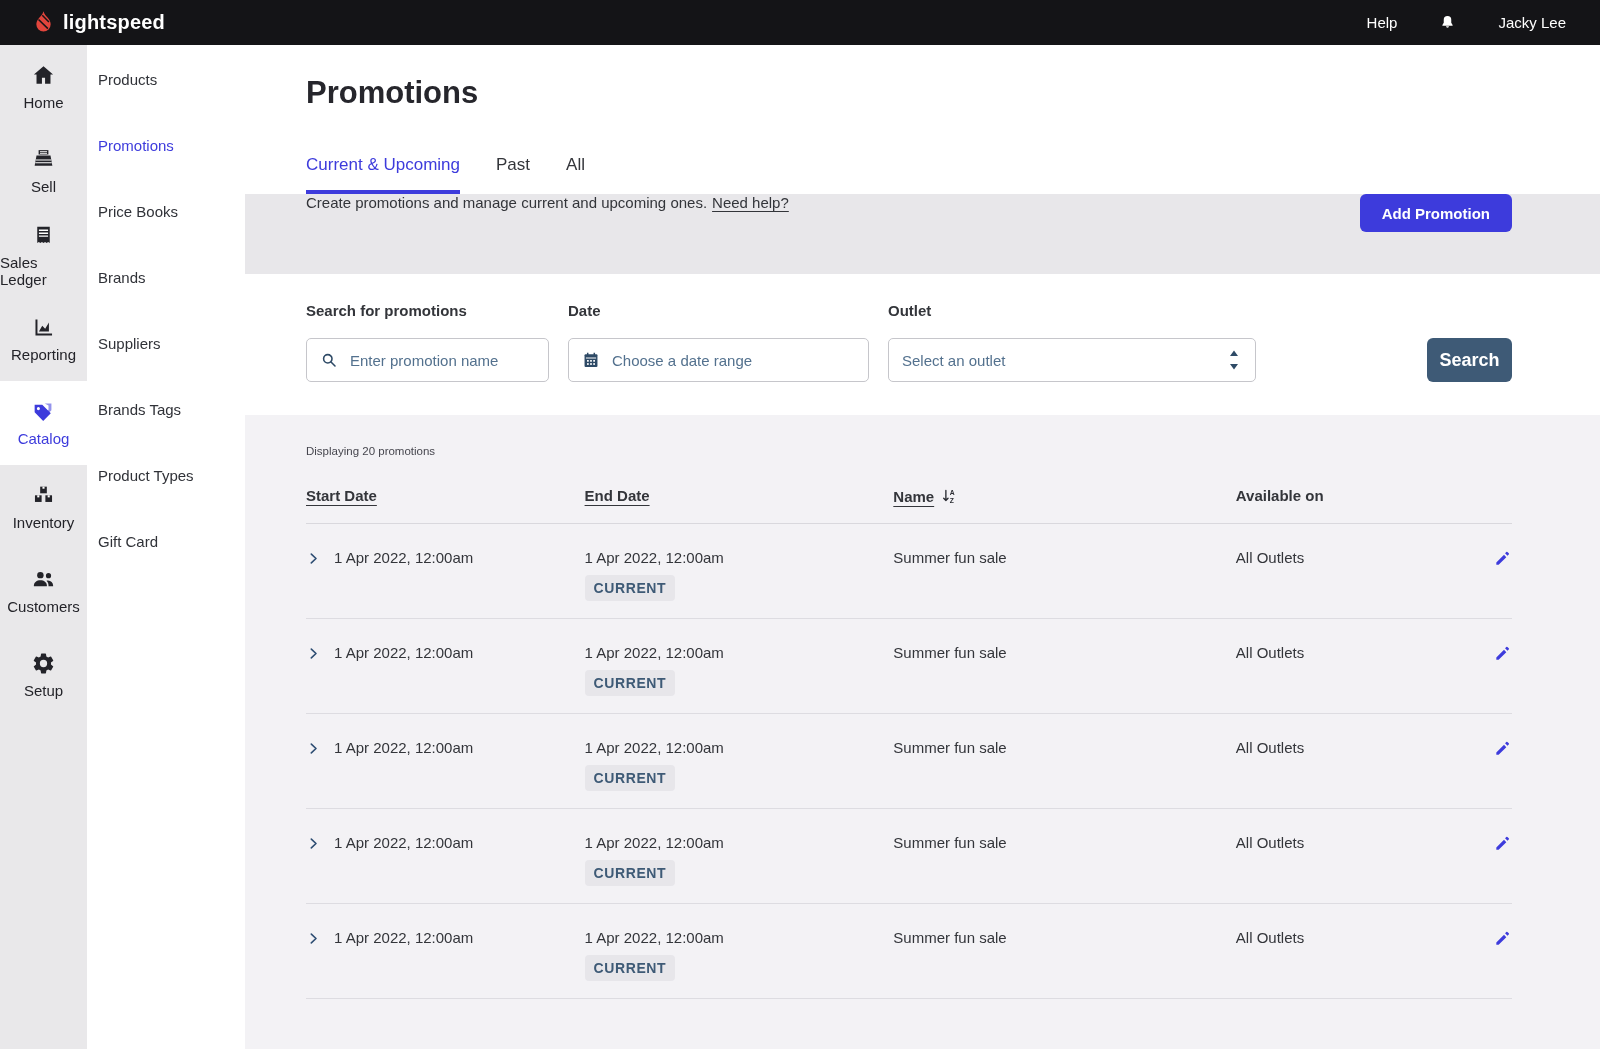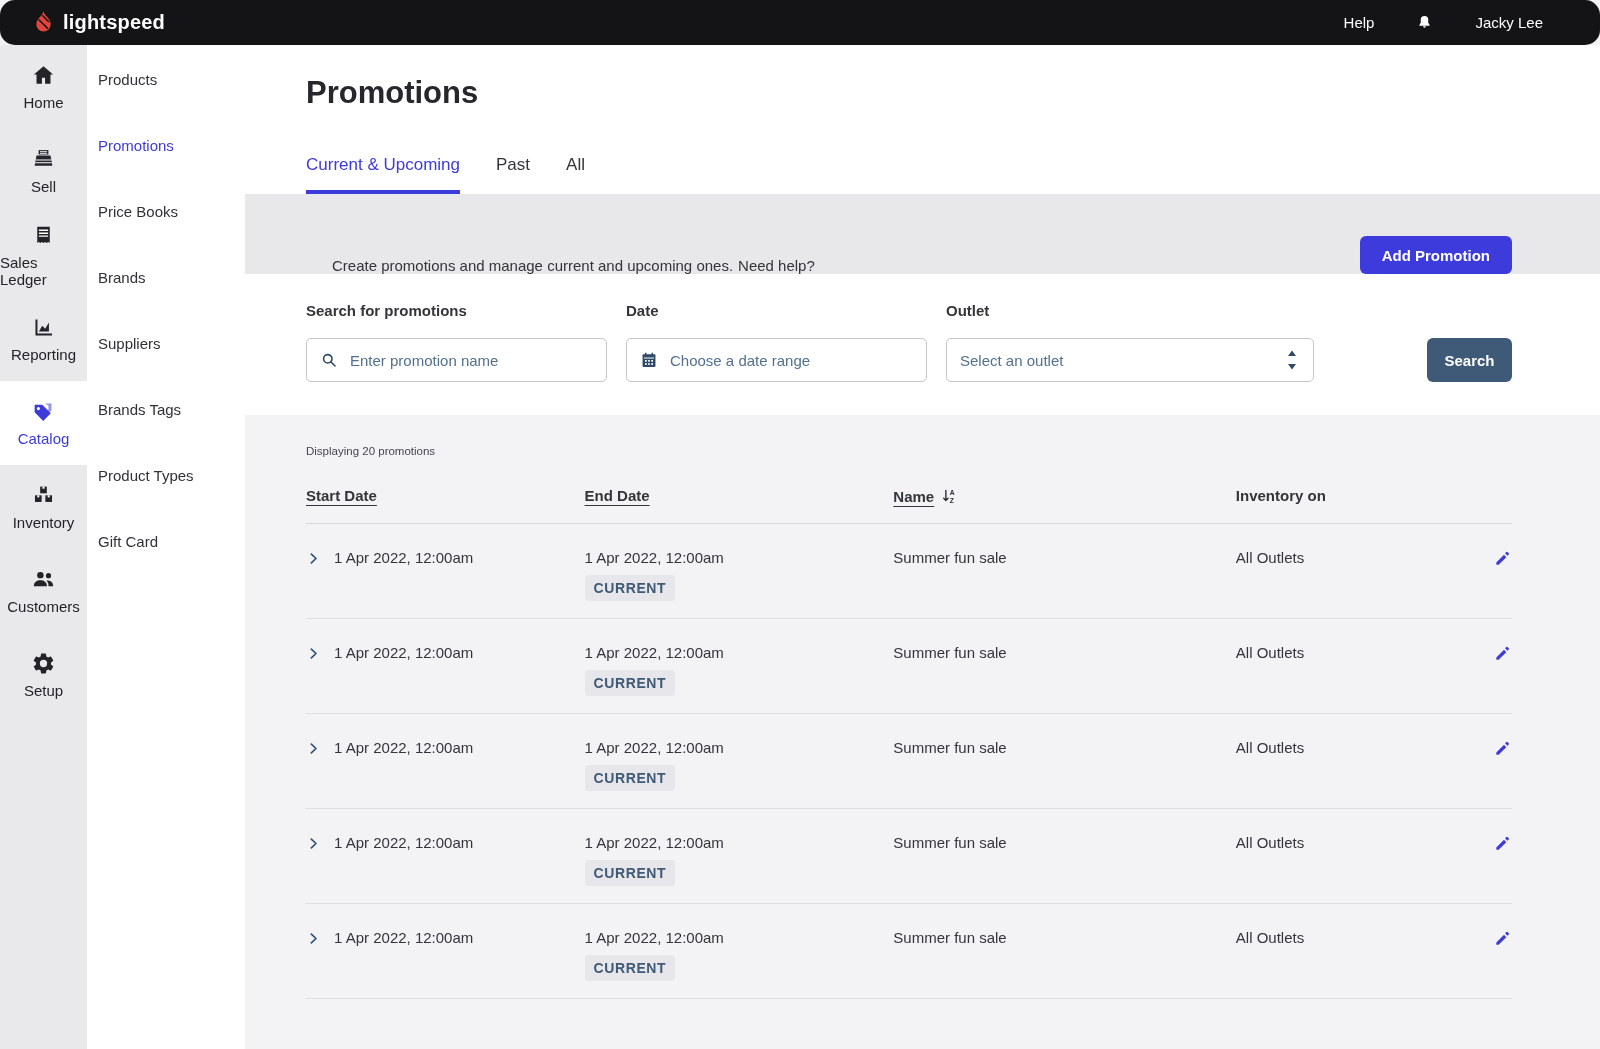--- a/index.html
+++ b/index.html
@@ -13,21 +13,21 @@
   html,body{margin:0;padding:0;}
   body{
     width:1600px;height:1049px;overflow:hidden;
     font-family:"Liberation Sans",sans-serif;
     background:var(--table-bg);color:var(--text);
   }
   svg{display:block;}
 
   
   .topbar{height:45px;background:var(--topbar);display:flex;align-items:center;
-    padding:0 57px 0 33px;color:#fff;border-radius:15px;}
+    padding:0 34px 0 33px;color:#fff;}
   .brand{display:flex;align-items:center;gap:9px;cursor:pointer;}
   .brand-logo svg{width:21px;height:25px;}
   .brand-name{font-size:20px;font-weight:700;letter-spacing:.2px;}
   .topbar-right{margin-left:auto;display:flex;align-items:center;gap:42px;}
   .topbar-link{font-size:15px;cursor:pointer;}
   .bell{width:17px;height:18px;color:#fff;cursor:pointer;}
   .user-name{font-size:15px;cursor:pointer;}
 
   
   .shell{display:flex;height:1004px;}
@@ -47,44 +47,44 @@
 
   
   .main{flex:1;min-width:0;display:flex;flex-direction:column;background:#fff;}
   .main-head{padding:30px 88px 0 61px;}
   .page-title{margin:0;font-size:31px;font-weight:700;color:#26262c;}
   .tabs{display:flex;gap:36px;margin-top:44px;}
   .tab{font-size:17px;padding-bottom:15px;cursor:pointer;color:var(--text);}
   .tab.active{color:var(--accent);border-bottom:4px solid var(--accent);}
 
   
-  .banner{background:#e8e7ea;min-height:80px;display:flex;align-items:flex-end;
-    padding:0 88px 0 87px;}
+  .banner{background:#e8e7ea;min-height:80px;display:flex;align-items:flex-start;
+    padding:0 88px 0 61px;}
   .banner-text{font-size:15px;}
   .banner-link{text-decoration:underline;text-underline-offset:3px;margin-left:5px;cursor:pointer;}
   .add-btn{margin-left:auto;background:var(--accent);color:#fff;border:none;
     border-radius:6px;font-family:inherit;font-size:15px;font-weight:700;
     padding:0 22px;height:38px;cursor:pointer;}
 
   
   .filters{display:flex;align-items:flex-end;gap:19px;padding:28px 88px 33px 61px;background:#fff;}
   .field-label{font-size:15px;font-weight:700;margin-bottom:19px;}
   .input{height:44px;border:1px solid #c6c6cb;border-radius:5px;background:#fff;
     display:flex;align-items:center;gap:10px;padding:0 13px;}
   .input svg{width:18px;height:18px;color:#2e4a66;flex:none;}
   .input input{border:none;outline:none;width:100%;font-family:inherit;font-size:15px;color:var(--text);background:transparent;}
   .input input::placeholder{color:#53718e;opacity:1;}
-  .w-search{width:301px;}
+  .w-search{width:243px;}
   .w-date{width:301px;}
   .w-outlet{width:368px;}
   .select-value{font-size:15px;color:#53718e;cursor:pointer;white-space:nowrap;}
   .spin{margin-left:auto;color:#2b2d33;cursor:pointer;}
   .spin svg{width:16px;height:26px;}
   .search-btn{margin-left:auto;width:85px;height:44px;background:var(--navy);color:#fff;
-    border:none;border-radius:6px;font-family:inherit;font-size:15px;font-weight:700;cursor:pointer;}
+    border:none;border-radius:6px;font-family:inherit;font-size:18px;font-weight:700;cursor:pointer;}
 
   
   .table-section{flex:1;background:var(--table-bg);padding:0 88px 0 61px;overflow:hidden;}
   .summary{padding-top:30px;font-size:11.5px;color:#46464e;}
   .grid-cols{display:grid;grid-template-columns:23.1% 25.6% 28.4% 1fr 40px;}
   .thead{margin-top:30px;padding-bottom:18px;border-bottom:1px solid #d9d8dd;}
   .th{font-size:15px;font-weight:700;color:var(--text);}
   .th .u{text-decoration:underline;text-underline-offset:4px;text-decoration-thickness:1px;cursor:pointer;}
   .th-name{display:flex;align-items:center;gap:7px;}
   .sort-icon{width:18px;height:18px;color:#2b2d33;cursor:pointer;}
@@ -288,21 +288,21 @@
           <span class="sort-icon">
               <svg viewBox="0 0 24 24">
                 <g fill="none" stroke="currentColor" stroke-width="1.8" stroke-linecap="round" stroke-linejoin="round">
                   <path d="M6.5 4.5v13.5M6.5 18 3.6 15.1M6.5 18l2.9-2.9"></path>
                 </g>
                 <text x="11.5" y="10.5" font-size="9" font-weight="bold" fill="currentColor" font-family="Liberation Sans, sans-serif">A</text>
                 <text x="11.5" y="21" font-size="9" font-weight="bold" fill="currentColor" font-family="Liberation Sans, sans-serif">Z</text>
               </svg>
             </span>
         </div>
-        <div class="th"><span>Inventory on</span></div>
+        <div class="th"><span>Available on</span></div>
         <div></div>
       </div>
       <div id="table-body">
           <div class="row grid-cols">
     <div class="cell-start">
       <span class="chev">
                 <svg viewBox="0 0 24 24" fill="none" stroke="currentColor" stroke-width="2.6" stroke-linecap="round" stroke-linejoin="round">
                   <path d="M8.5 5 16 12l-7.5 7"></path>
                 </svg>
               </span>

